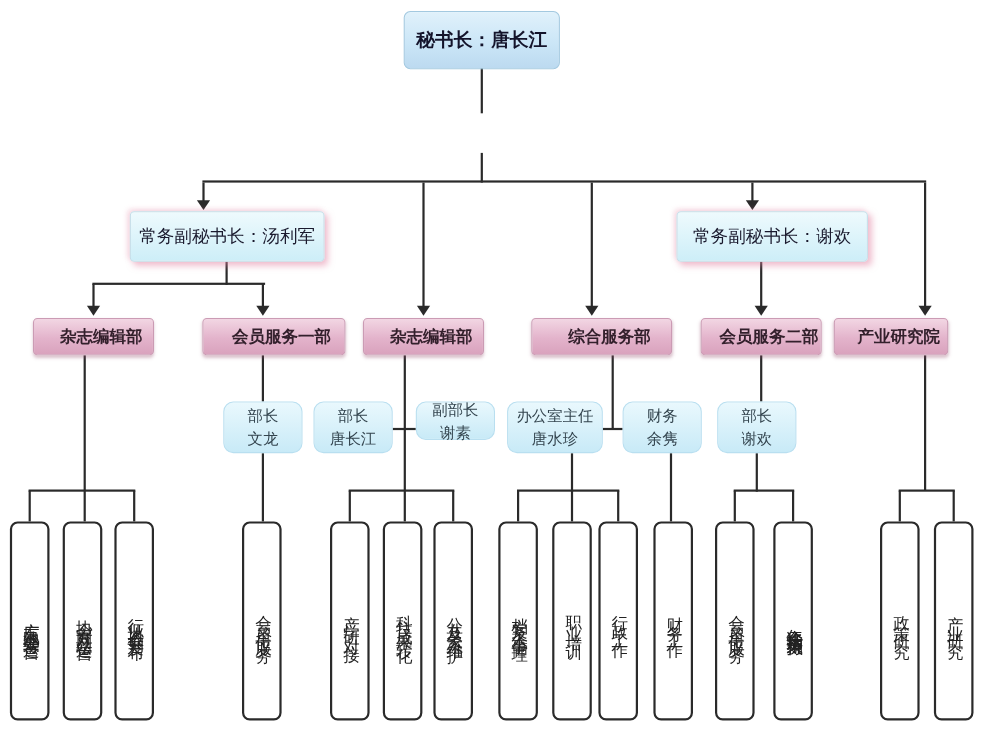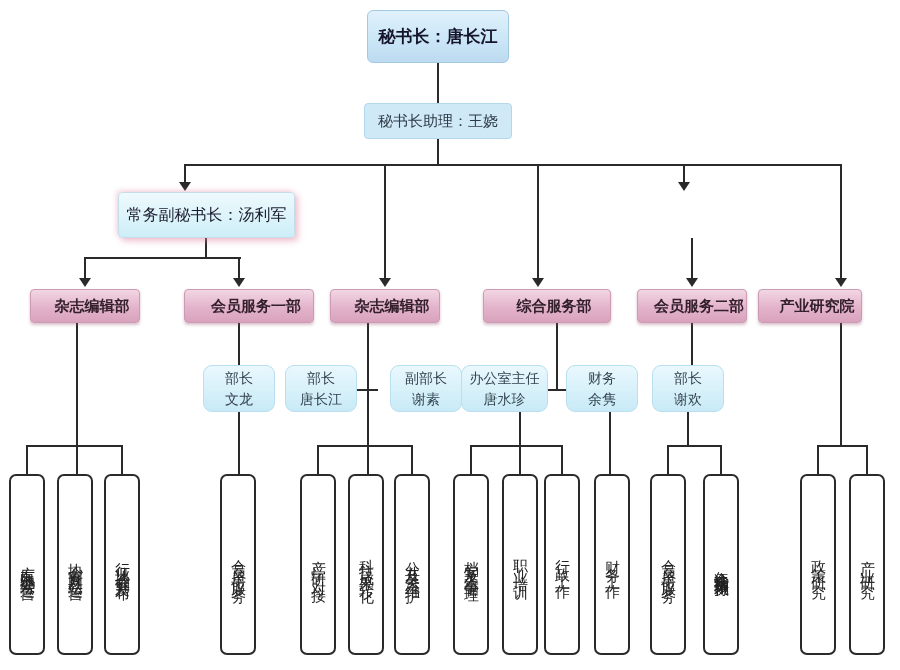--- a/index.html
+++ b/index.html
@@ -99,41 +99,41 @@
     <div class="ln lv" style="left:720px;top:446px;height:28px"></div>
 
     <div class="ln lv" style="left:840px;top:323px;height:123px"></div>
     <div class="ln lh" style="left:817px;top:445px;width:51px"></div>
     <div class="ln lv" style="left:817px;top:446px;height:28px"></div>
     <div class="ln lv" style="left:866px;top:446px;height:28px"></div>
   </div>
 
   <div class="node sec" style="left:367px;top:10px;width:142px;height:53px">秘书长：唐长江</div>
 
-  <div class="node asst" style="left:364px;top:103px;width:148px;height:36px">秘书长助理：王娆</div>
 
   <div class="node dep" style="left:118px;top:192px;width:177px;height:46px">常务副秘书长：汤利军</div>
 
+  <div class="node dep" style="left:615px;top:192px;width:174px;height:46px">常务副秘书长：谢欢</div>
 
   <div class="node dept" style="left:30px;top:289px;width:110px;height:34px">杂志编辑部</div>
   <div class="node dept" style="left:184px;top:289px;width:130px;height:34px">会员服务一部</div>
   <div class="node dept" style="left:330px;top:289px;width:110px;height:34px">杂志编辑部</div>
   <div class="node dept" style="left:483px;top:289px;width:128px;height:34px">综合服务部</div>
   <div class="node dept" style="left:637px;top:289px;width:110px;height:34px">会员服务二部</div>
   <div class="node dept" style="left:758px;top:289px;width:104px;height:34px">产业研究院</div>
 
   <div class="node mgr" style="left:203px;top:365px;width:72px;height:47px">
     <div>部长</div>
     <div>文龙</div>
   </div>
   <div class="node mgr" style="left:285px;top:365px;width:72px;height:47px">
     <div>部长</div>
     <div>唐长江</div>
   </div>
-  <div class="node mgr" style="left:390px;top:365px;width:72px;height:47px">
+  <div class="node mgr" style="left:378px;top:365px;width:72px;height:35px">
     <div>副部长</div>
     <div>谢素</div>
   </div>
   <div class="node mgr" style="left:566px;top:365px;width:72px;height:47px">
     <div>财务</div>
     <div>余隽</div>
   </div>
   <div class="node mgr" style="left:461px;top:365px;width:87px;height:47px">
     <div>办公室主任</div>
     <div>唐水珍</div>

